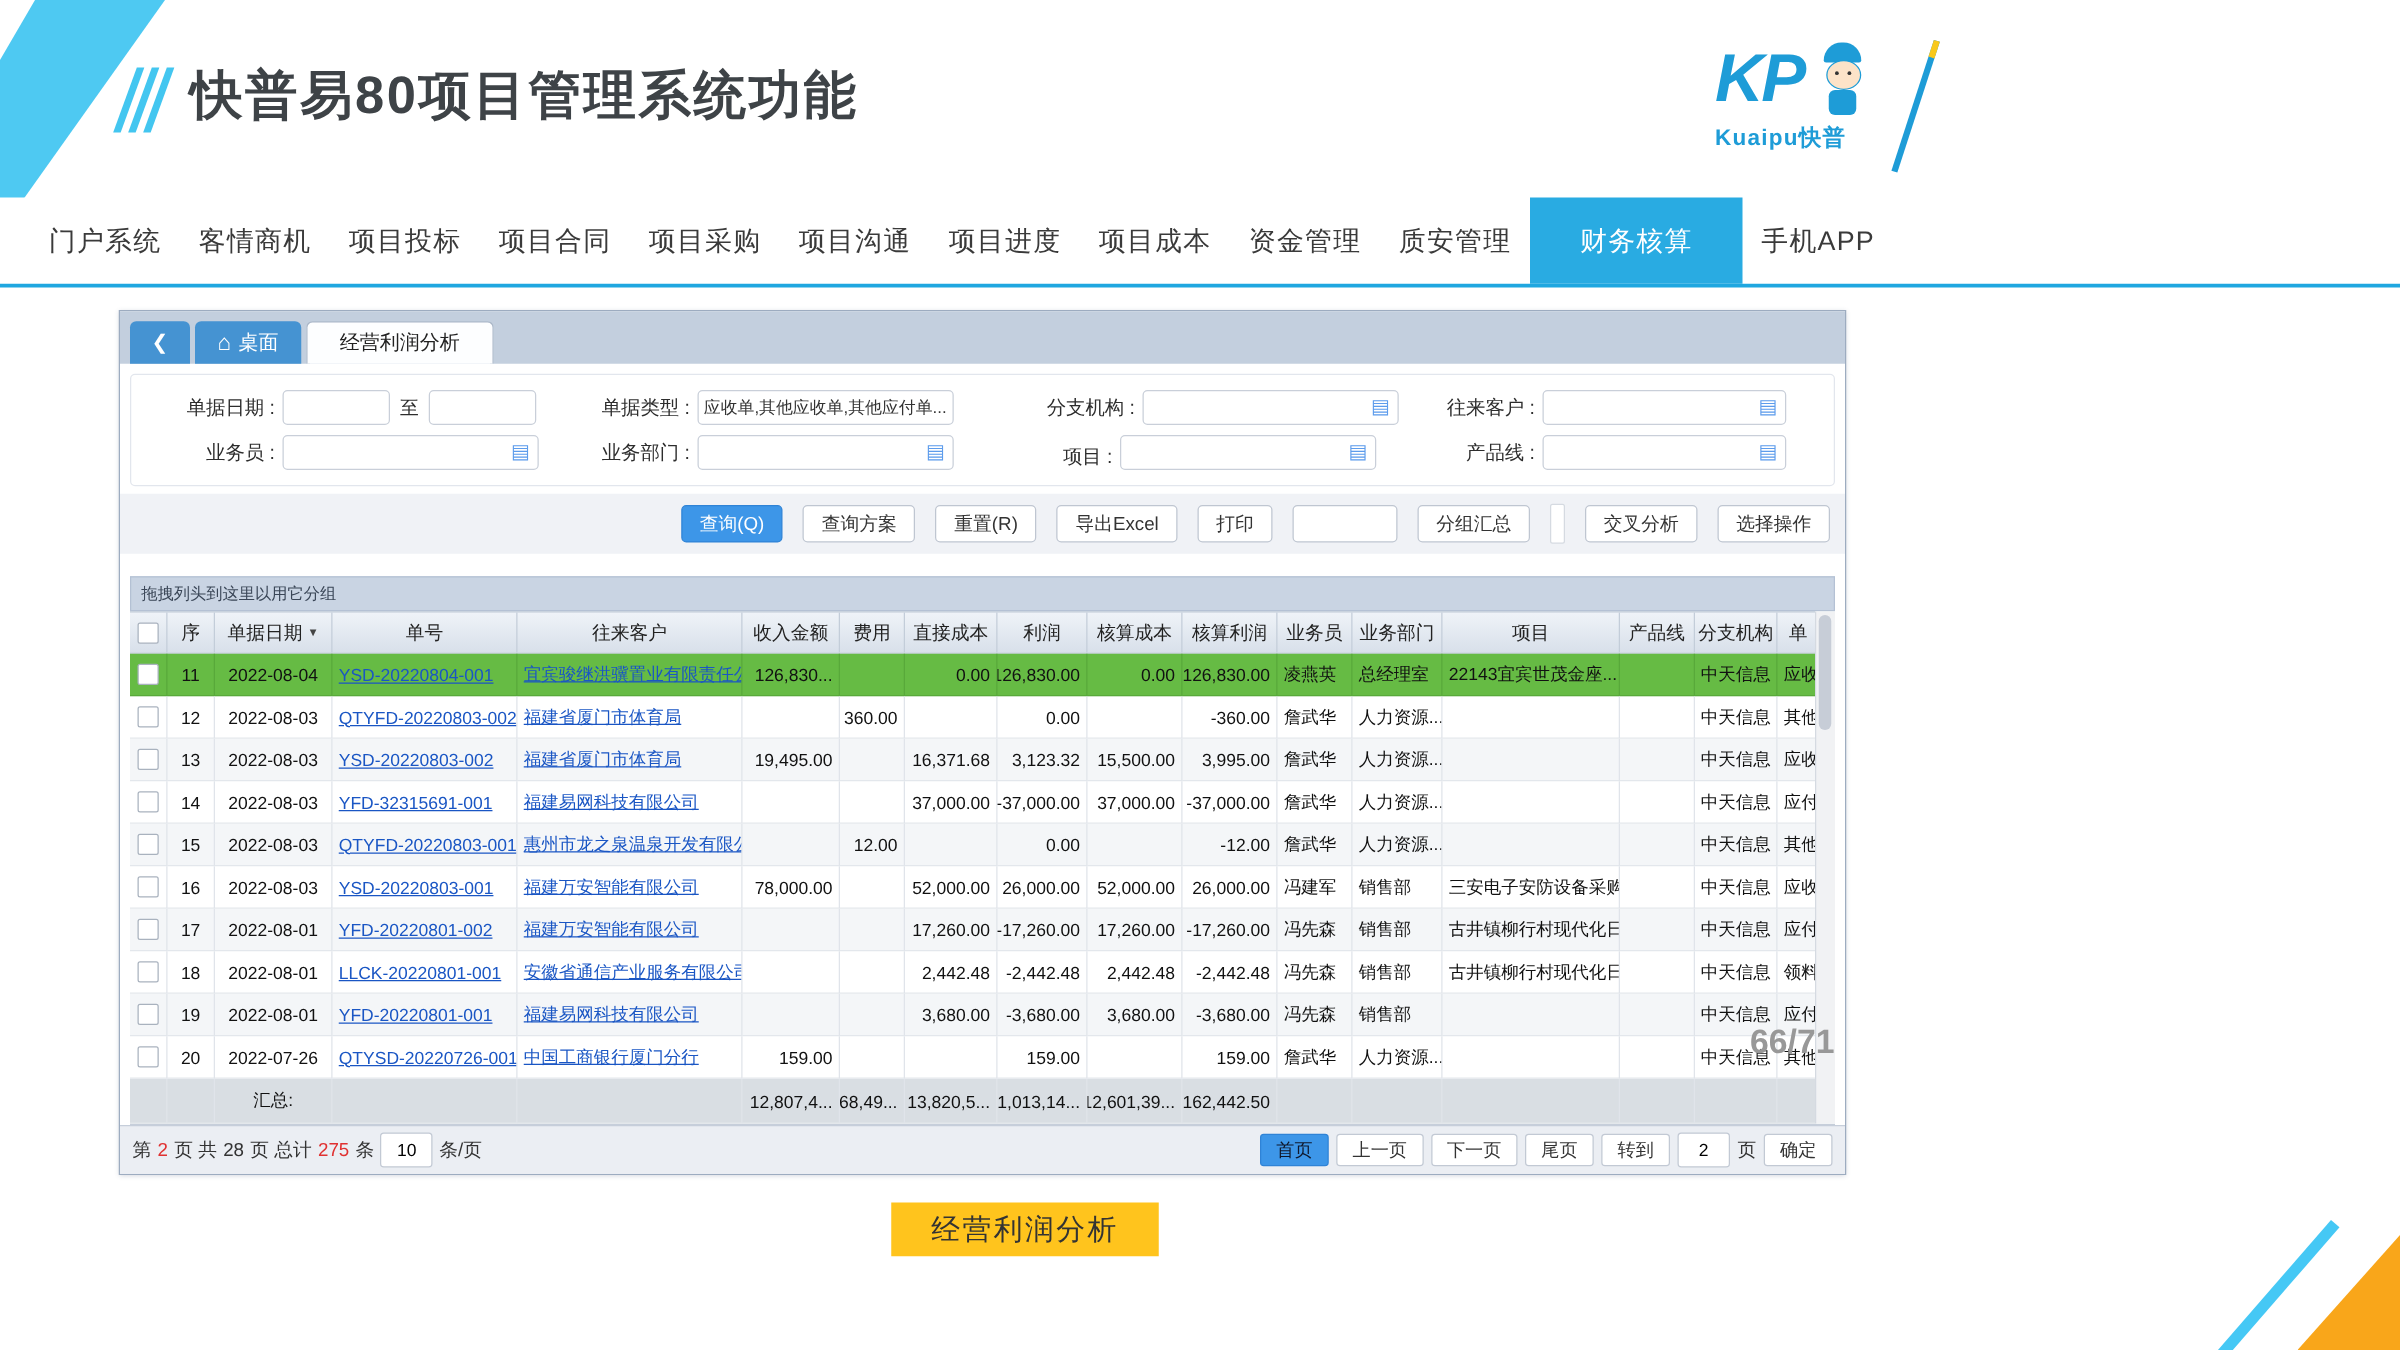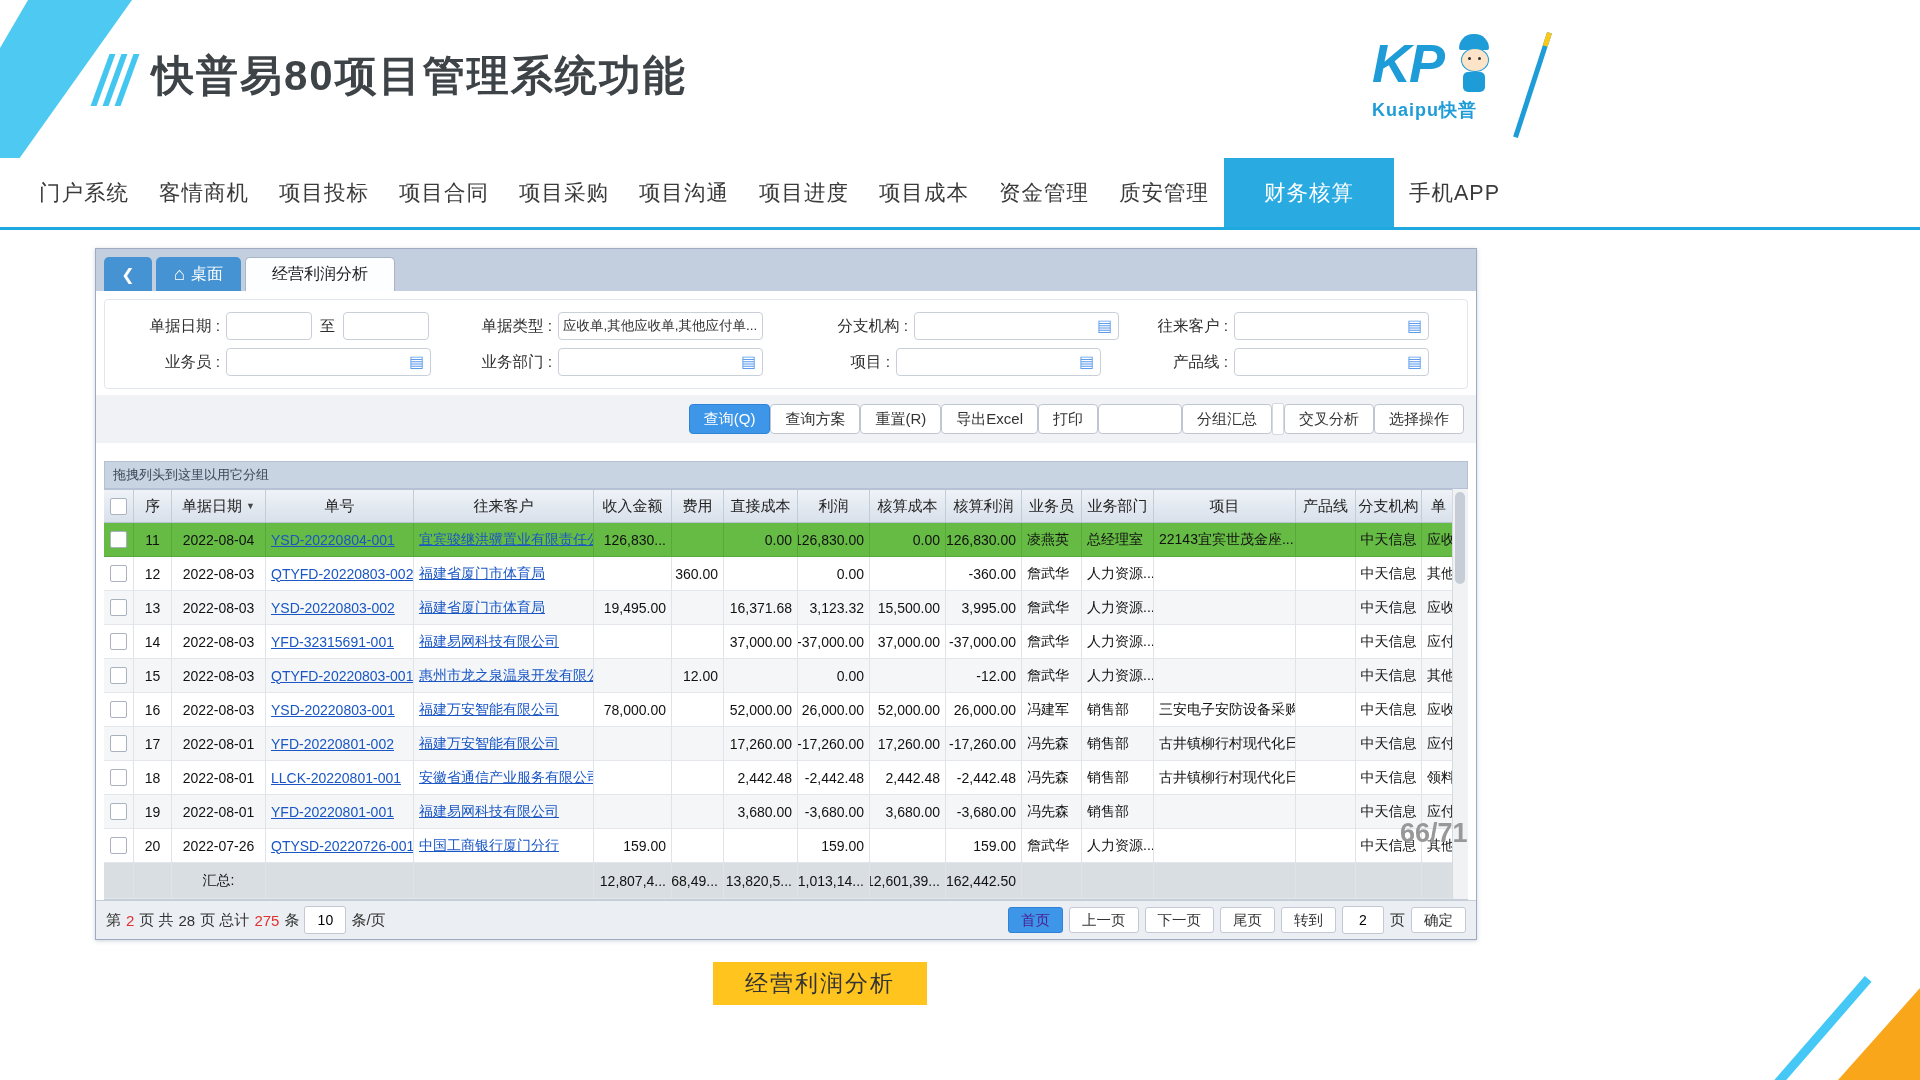--- a/index.html
+++ b/index.html
@@ -63,21 +63,21 @@
     white-space:nowrap;box-sizing:border-box;}
   .f-input{height:28px;border:1px solid #C9CFD9;border-radius:4px;background:#fff;
     box-sizing:border-box;font-size:13.5px;color:#333;padding:0 4px;position:relative;
     font-family:"Liberation Sans",sans-serif;}
   .f-input.lookup{display:flex;align-items:center;justify-content:flex-end;}
   .f-sep{margin:0 8px;font-size:15px;color:#2d2d2d;}
   .list-ic{color:#5D9CEC;font-size:16px;line-height:16px;margin-right:2px;}
   .f-value{display:flex;align-items:center;overflow:hidden;white-space:nowrap;}
 
   
-  .toolbar{display:flex;justify-content:flex-end;align-items:center;gap:0;
+  .toolbar{display:flex;justify-content:flex-end;align-items:center;gap:16px;
     padding:8px 12px;background:#F0F2F6;margin-top:6px;}
   .tb-btn{height:30px;padding:0 14px;border:1px solid #BFC6D1;border-radius:4px;background:#fff;
     font-size:15px;color:#333;display:flex;align-items:center;white-space:nowrap;cursor:default;}
   .tb-btn.primary{background:#3D96E8;border-color:#2F83D6;color:#fff;}
   .tb-btn.blank{width:84px;}
   .tb-div{width:10px;height:30px;border:1px solid #D5DAE1;background:#fff;border-radius:2px;}
 
   
   .group-bar{margin:18px 8px 0 8px;height:26px;line-height:26px;background:#C9D4E3;
     border:1px solid #B4C1D4;font-size:13px;color:#3A4657;padding-left:8px;}
@@ -108,21 +108,21 @@
   
   .pagination{height:38px;display:flex;align-items:center;padding:0 10px;background:#EBEEF3;
     border-top:1px solid #C6CEDA;font-size:15px;color:#333;}
   .pg-left{display:flex;align-items:center;gap:5px;}
   .pg-left .red{color:#E03131;}
   .pg-input{width:36px;height:24px;border:1px solid #C2C9D4;border-radius:3px;text-align:center;
     font-size:14px;background:#fff;font-family:"Liberation Sans",sans-serif;}
   .pg-right{margin-left:auto;display:flex;align-items:center;gap:6px;}
   .pg-btn{height:26px;padding:0 12px;background:#fff;border:1px solid #C2C9D4;border-radius:3px;
     display:flex;align-items:center;font-size:14.5px;color:#333;cursor:default;}
-  .pg-btn.primary{background:#3D96E8;border-color:#2F83D6;color:#4c1d95;}
+  .pg-btn.primary{background:#3D96E8;border-color:#2F83D6;color:#0f172a;}
 
   
   .footer-badge{left:820px;top:962px;transform:translateX(-50%);background:#FFC41D;
     padding:6px 32px;font-size:23px;color:#333;letter-spacing:2px;}
   .page-number{left:1400px;top:818px;font-size:27px;font-weight:bold;color:#989898;}
 </style>
 </head>
 <body>
 
 <div id="stage">
@@ -215,21 +215,21 @@
             <div class="f-input lookup" style="width: 205px;">
               <span class="list-ic">▤</span>
             </div>
           </div>
           <div class="f-cell" style="width: 338px;">
             <span class="f-label">业务部门 :</span>
             <div class="f-input lookup" style="width: 205px;">
               <span class="list-ic">▤</span>
             </div>
           </div>
-          <div class="f-cell" style="width: 338px;">
+          <div class="f-cell" style="width: 338px; align-items: flex-end;">
             <span class="f-label">项目 :</span>
             <div class="f-input lookup" style="width: 205px;">
               <span class="list-ic">▤</span>
             </div>
           </div>
           <div class="f-cell" style="width: 330px;">
             <span class="f-label">产品线 :</span>
             <div class="f-input lookup" style="width: 195px;">
               <span class="list-ic">▤</span>
             </div>

